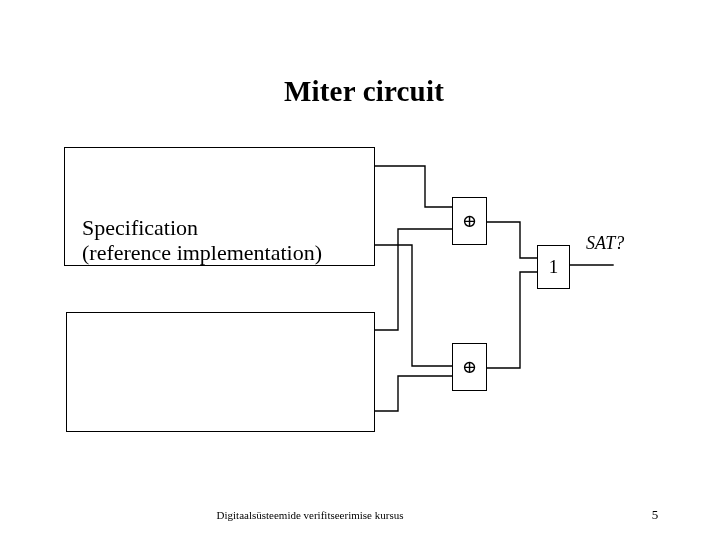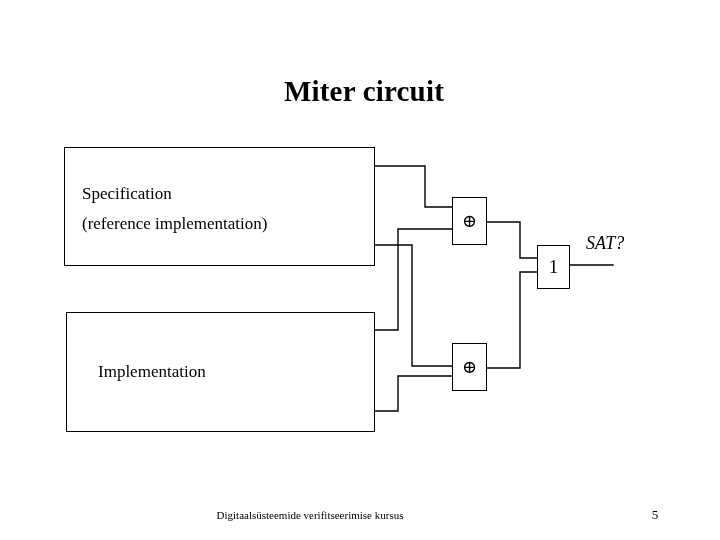--- a/index.html
+++ b/index.html
@@ -34,23 +34,24 @@
 
   
   .block {
     position: absolute;
     box-sizing: border-box;
     border: 1.4px solid #000000;
     background: #ffffff;
   }
   .block-text {
     position: absolute;
-    font-size: 17px;
-    line-height: 30px;
+    font-size: 22px;
+    line-height: 25px;
     white-space: pre;
+    margin-top: 36px;
   }
   #spec-box { left: 64px; top: 147px; width: 311px; height: 119px; }
   #spec-text { left: 82px; top: 179px; }
   #impl-box { left: 66px; top: 312px; width: 309px; height: 120px; }
   #impl-text { left: 98px; top: 357px; }
 
   
   .gate {
     position: absolute;
     box-sizing: border-box;
@@ -141,21 +142,20 @@
     <polyline points="487,368 520,368 520,272 537,272"></polyline>
 
     <line x1="570" y1="265" x2="613" y2="265"></line>
   </svg>
 
   <div class="block" id="spec-box"></div>
   <div class="block-text" id="spec-text">Specification
 (reference implementation)</div>
 
   <div class="block" id="impl-box"></div>
-  <div class="block-text" id="impl-text">Implementation</div>
 
   <div class="gate" id="xor1">
     <span class="gate-label">⊕</span>
   </div>
 
   <div class="gate" id="xor2">
     <span class="gate-label">⊕</span>
   </div>
 
   <div class="gate" id="or1">

